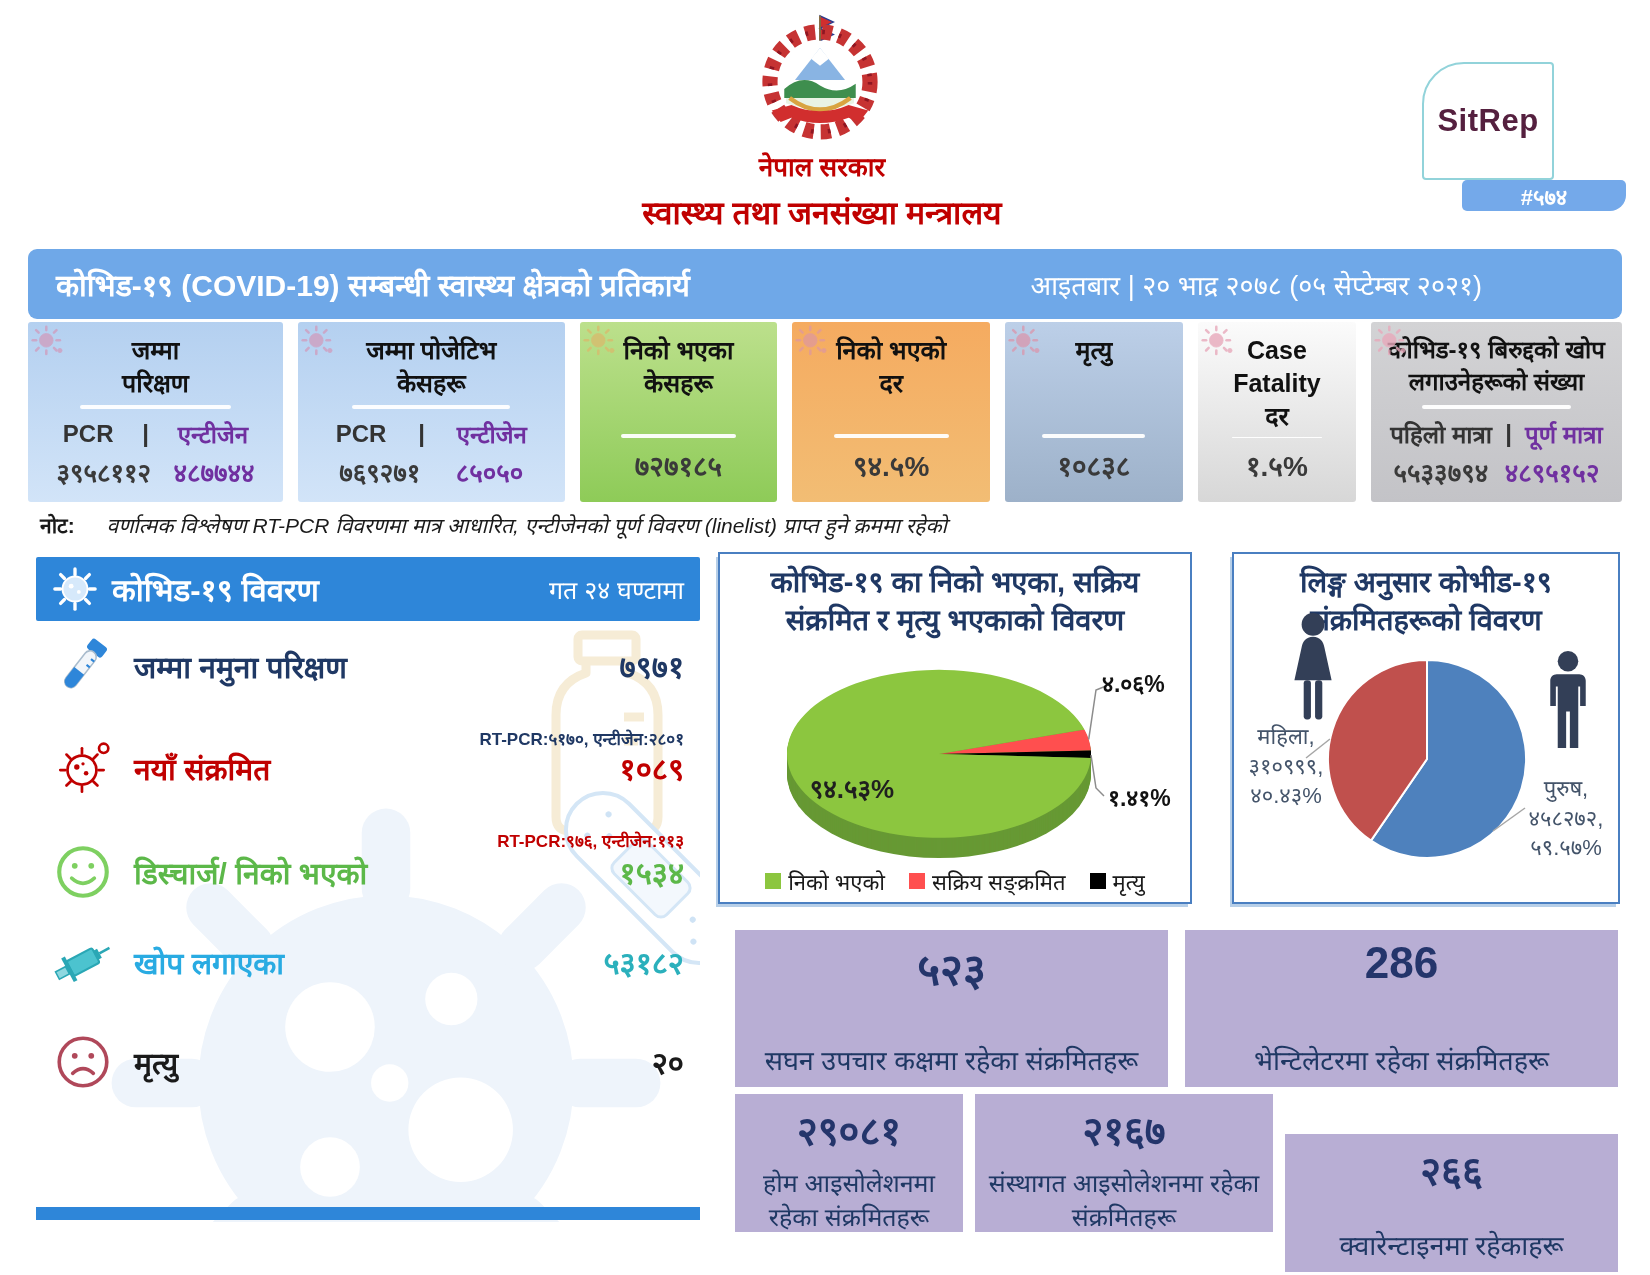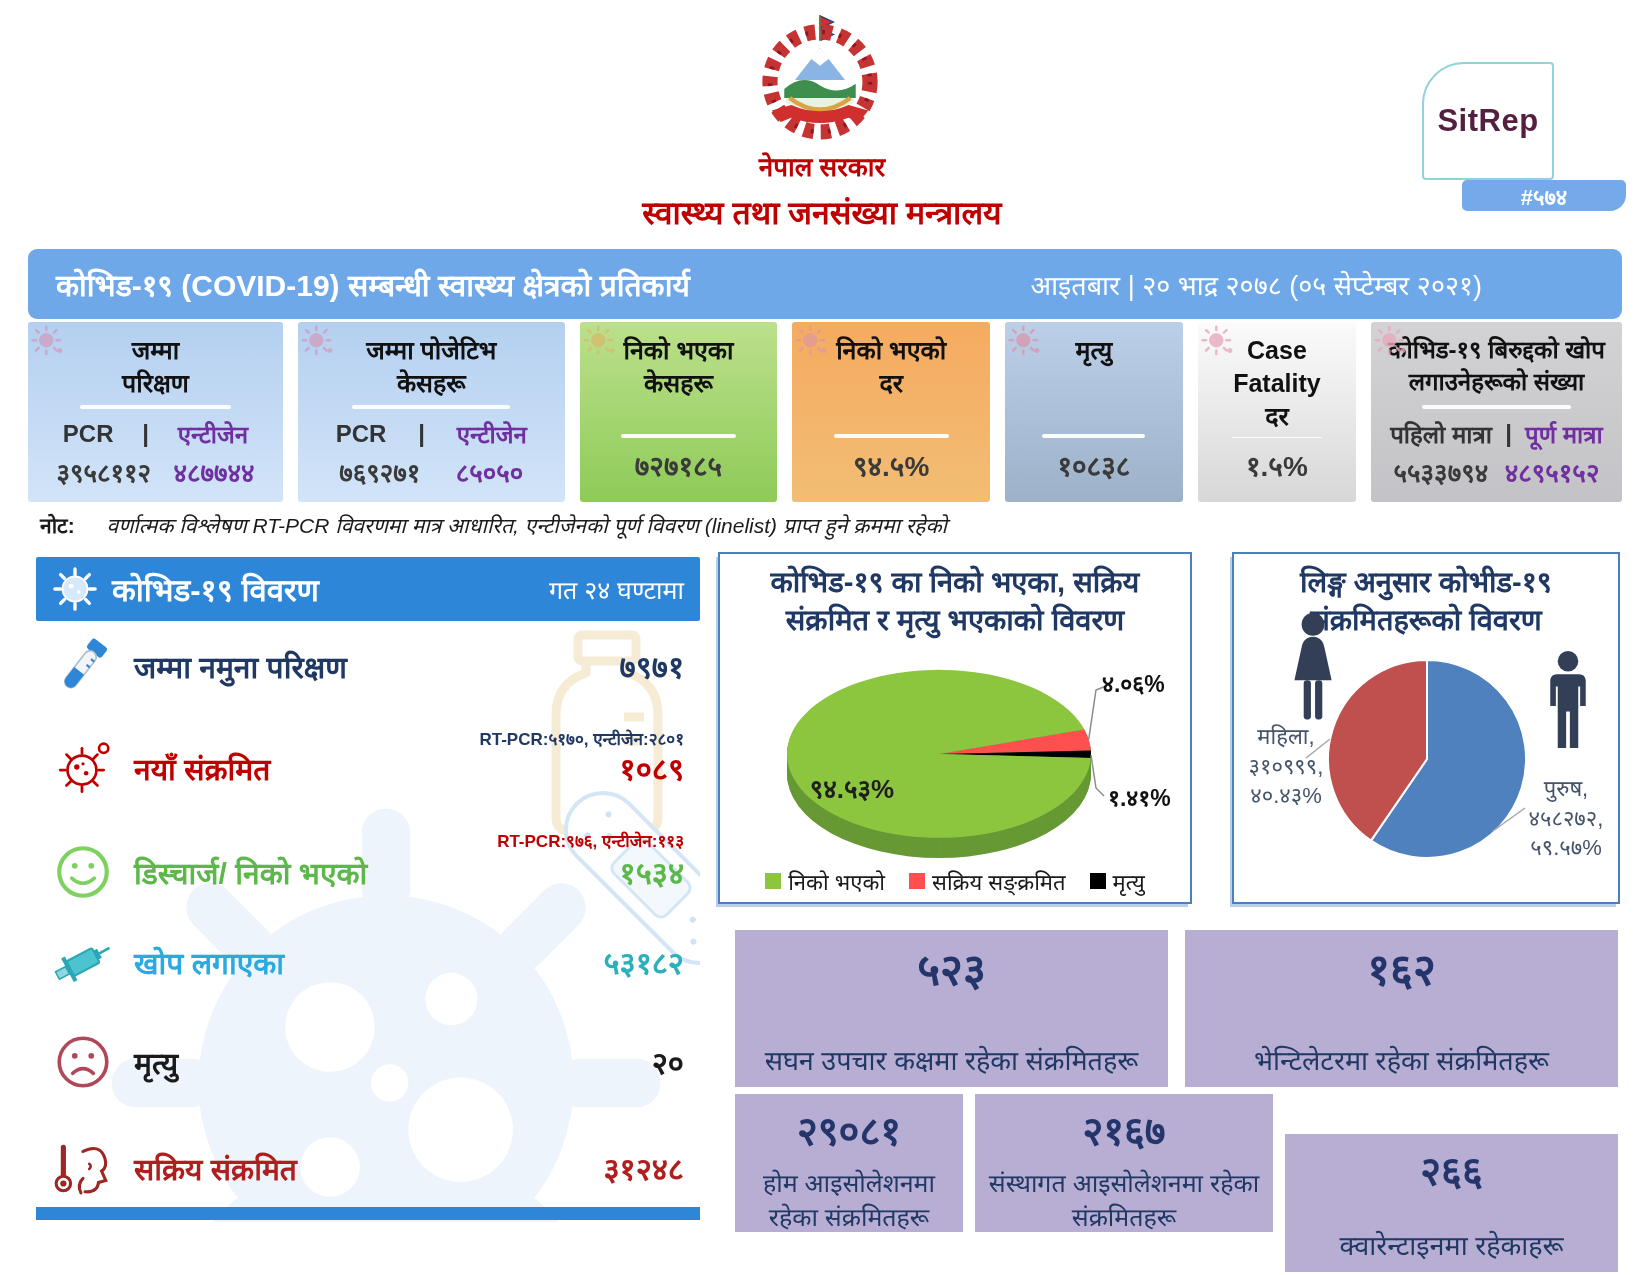--- a/index.html
+++ b/index.html
@@ -471,34 +471,20 @@
       <svg class="picon" viewBox="0 0 60 60">
         <circle cx="30" cy="30" r="23" fill="none" stroke="#b0485a" stroke-width="3.5"></circle>
         <circle cx="22" cy="24" r="2.8" fill="#b0485a"></circle>
           <circle cx="38" cy="24" r="2.8" fill="#b0485a"></circle>
         <path d="M20,41 q10,-9 20,0" fill="none" stroke="#b0485a" stroke-width="3.5" stroke-linecap="round"></path>
       </svg>
       <span class="plabel">मृत्यु</span>
       <span class="pvalue">२०</span>
     </div>
 
-    <div class="prow r5" style="top:584px">
-      <svg class="picon" viewBox="0 0 60 60">
-        <g stroke="#9c2723" fill="none" stroke-linecap="round">
-          <line x1="11" y1="10" x2="11" y2="36" stroke-width="5"></line>
-          <circle cx="11" cy="45" r="7" stroke-width="3"></circle>
-          <circle cx="11" cy="45" r="3" fill="#9c2723" stroke="none"></circle>
-          <path d="M30,14 q16,-8 21,6 q3,9 -3,13 l4,9 l-7,2 q-1,10 -13,9" stroke-width="3"></path>
-          <path d="M36,26 q3,2 0,5" stroke-width="2.5"></path>
-          <path d="M30,40 q-6,6 -2,14" stroke-width="3"></path>
-        </g>
-      </svg>
-      <span class="plabel">सक्रिय संक्रमित</span>
-      <span class="pvalue">३१२४८</span>
-    </div>
 
     <div class="pl-footer"></div>
   </div>
 
   <div class="panel panel-mid">
     <div class="panel-title">कोभिड-१९ का निको भएका, सक्रिय
 संक्रमित र मृत्यु भएकाको विवरण</div>
     <svg id="pie1" viewBox="0 0 460 232">
         <ellipse cx="215" cy="124" rx="152" ry="84" fill="#679934"></ellipse>
         <ellipse cx="215" cy="123" rx="152" ry="84" fill="#679934"></ellipse>
@@ -574,21 +560,21 @@
     <div class="gender-label gl-m">पुरुष,
 ४५८२७२,
 ५९.५७%</div>
   </div>
 
   <div class="sbox b1">
     <div class="sbox-value">५२३</div>
     <div class="sbox-label">सघन उपचार कक्षमा रहेका संक्रमितहरू</div>
   </div>
   <div class="sbox b2">
-    <div class="sbox-value">१६२</div>
+    <div class="sbox-value">286</div>
     <div class="sbox-label">भेन्टिलेटरमा रहेका संक्रमितहरू</div>
   </div>
   <div class="sbox b3">
     <div class="sbox-value">२९०८१</div>
     <div class="sbox-label">होम आइसोलेशनमा
 रहेका संक्रमितहरू</div>
   </div>
   <div class="sbox b4">
     <div class="sbox-value">२१६७</div>
     <div class="sbox-label">संस्थागत आइसोलेशनमा रहेका

